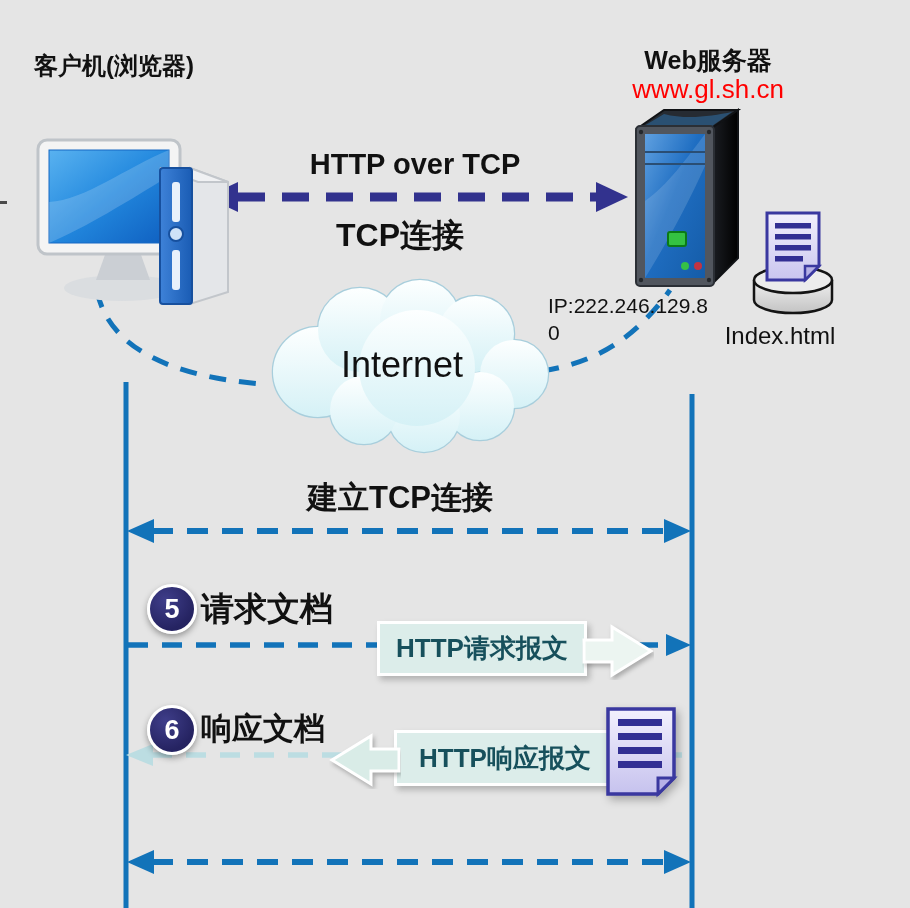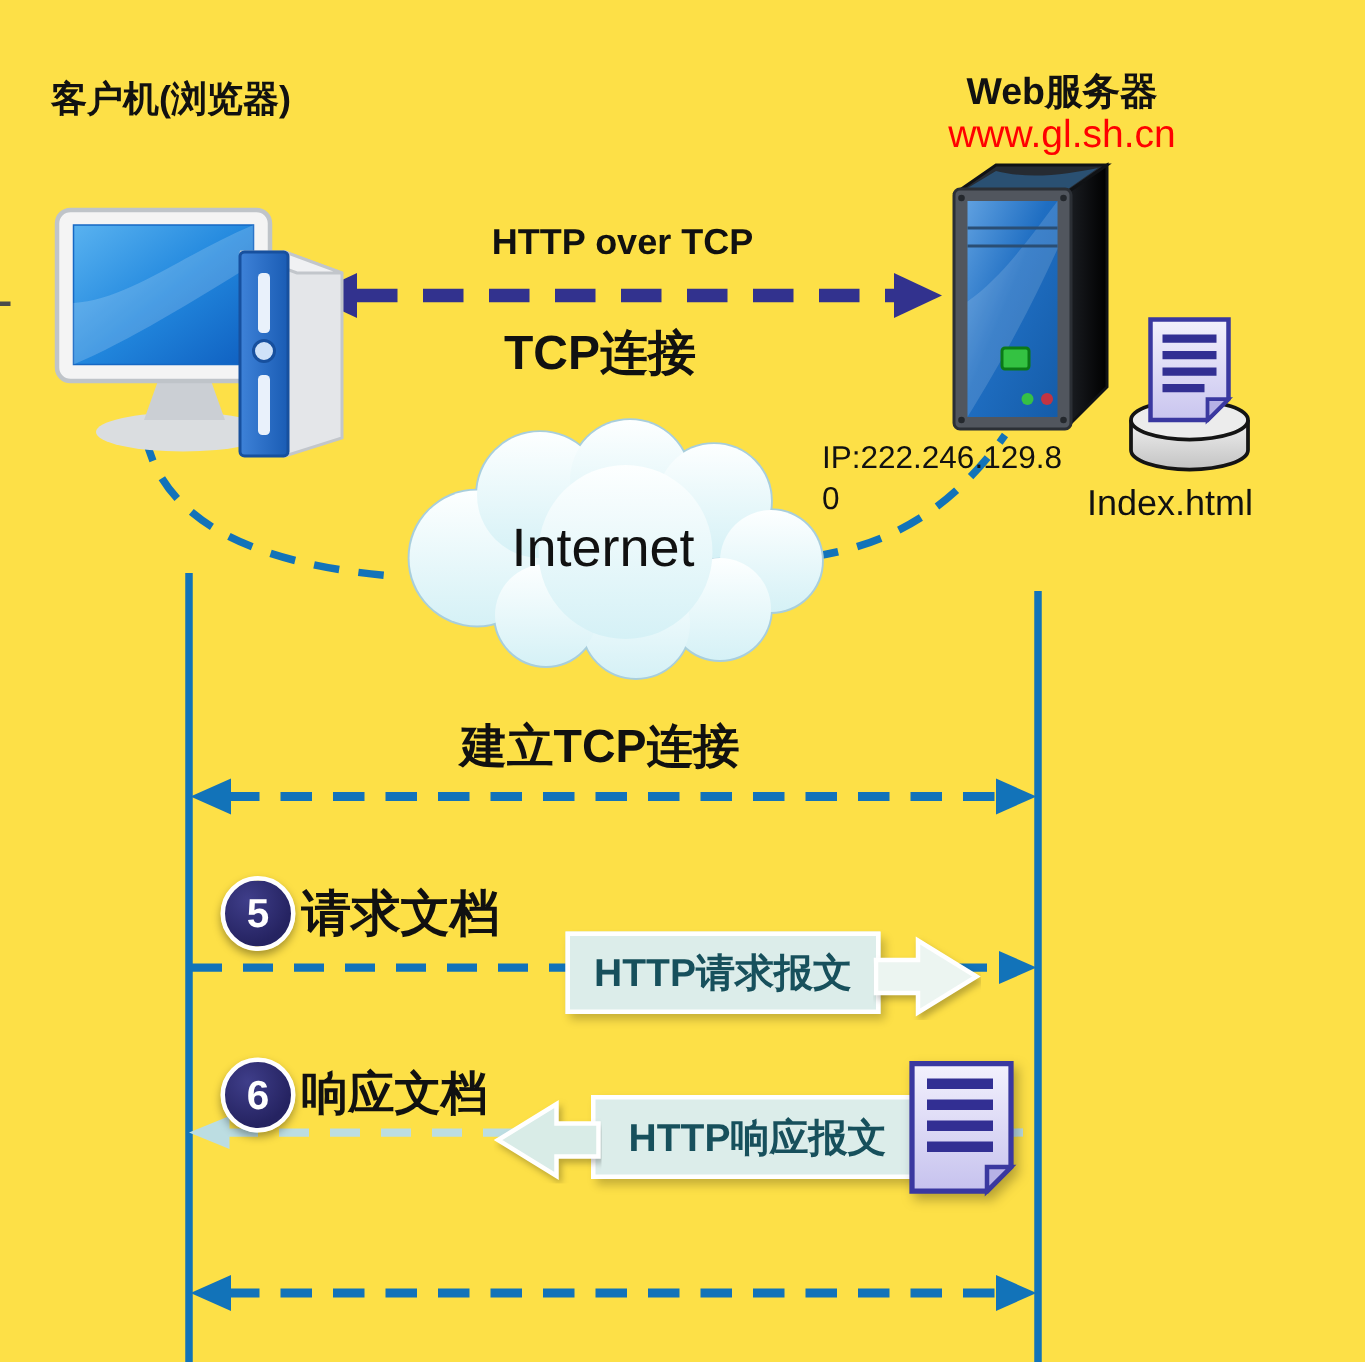--- a/index.html
+++ b/index.html
@@ -1,17 +1,17 @@
 <!DOCTYPE html>
 <html><head>
 <meta charset="utf-8">
 <style>
   html,body{margin:0;padding:0;background:#ffffff;}
   body{font-family:"Liberation Sans","DejaVu Sans",sans-serif;}
-  #canvas{position:relative;width:910px;height:908px;background:#fde047;overflow:hidden;}
+  #canvas{position:relative;width:910px;height:908px;background:#e5e5e5;overflow:hidden;}
   .abs{position:absolute;}
   .lbl{color:#111;white-space:nowrap;}
   .center{text-align:center;}
   #overlay{position:absolute;left:0;top:0;z-index:1;}
   .layer2{z-index:2;}
   .badge{width:44px;height:44px;border-radius:50%;
     background:radial-gradient(circle at 35% 30%, #3f3e8a, #252361 70%);
     border:3px solid #ffffff;box-shadow:0 3px 6px rgba(0,0,0,.35);
     color:#fff;font-size:27px;font-weight:700;display:flex;align-items:center;justify-content:center;}
   .msgbox{background:#DCEDEA;border:3px solid #ffffff;box-shadow:3px 4px 6px rgba(0,0,0,.22);
@@ -61,21 +61,21 @@
       <polygon points="691,862 664,850 664,874" fill="#1273B9"></polygon>
     </g>
   </svg>
 
   <div class="abs lbl layer2" style="left:34px;top:50px;font-size:24px;font-weight:600;">客户机(浏览器)</div>
 
   <div class="abs lbl layer2 center" style="left:598px;top:44px;width:220px;font-size:25px;font-weight:600;">Web服务器</div>
 
   <div class="abs layer2 center" style="left:598px;top:74px;width:220px;font-size:26px;color:#FF0000;">www.gl.sh.cn</div>
 
-  <div class="abs lbl layer2 center" style="left:270px;top:148px;width:290px;font-size:24px;font-weight:600;">HTTP over TCP</div>
+  <div class="abs lbl layer2 center" style="left:270px;top:148px;width:290px;font-size:29px;font-weight:600;">HTTP over TCP</div>
 
   <div class="abs lbl layer2 center" style="left:270px;top:214px;width:260px;font-size:32px;font-weight:600;">TCP连接</div>
 
   <svg class="abs layer2" style="left:30px;top:130px;" width="205" height="178" viewBox="0 0 205 178">
     <defs>
       <linearGradient id="scr" x1="0" y1="0" x2="1" y2="1">
         <stop offset="0" stop-color="#59B2F0"></stop>
           <stop offset="0.5" stop-color="#2288DE"></stop>
           <stop offset="1" stop-color="#0F5FC0"></stop>
       </linearGradient>

